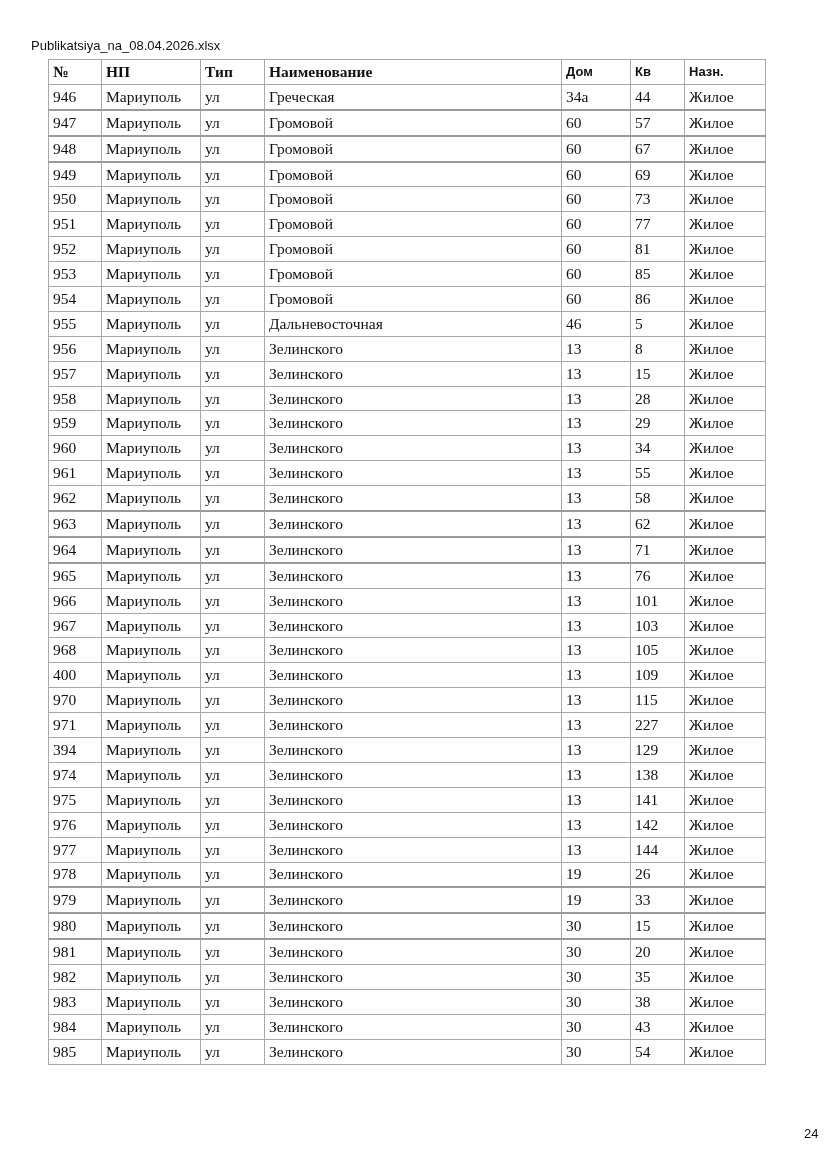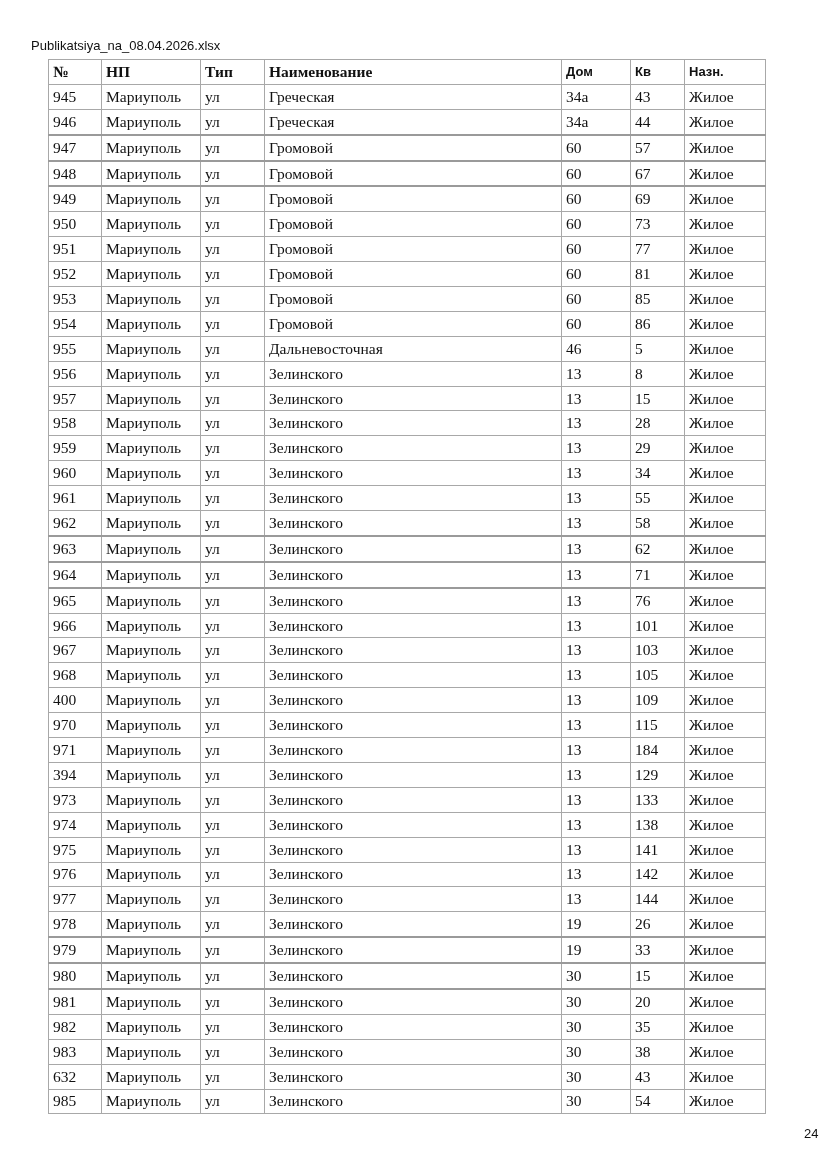--- a/index.html
+++ b/index.html
@@ -50,29 +50,20 @@
       <th>НП</th>
       <th>Тип</th>
       <th>Наименование</th>
       <th class="sans">Дом</th>
       <th class="sans">Кв</th>
       <th class="sans">Назн.</th>
     </tr>
   </thead>
   <tbody id="rows">
       <tr>
-        <td>945</td>
-        <td>Мариуполь</td>
-        <td>ул</td>
-        <td>Греческая</td>
-        <td>34а</td>
-        <td>43</td>
-        <td>Жилое</td>
-      </tr>
-      <tr>
         <td>946</td>
         <td>Мариуполь</td>
         <td>ул</td>
         <td>Греческая</td>
         <td>34а</td>
         <td>44</td>
         <td>Жилое</td>
       </tr>
       <tr class="thick">
         <td>947</td>
@@ -289,39 +280,30 @@
         <td>13</td>
         <td>115</td>
         <td>Жилое</td>
       </tr>
       <tr>
         <td>971</td>
         <td>Мариуполь</td>
         <td>ул</td>
         <td>Зелинского</td>
         <td>13</td>
-        <td>184</td>
+        <td>227</td>
         <td>Жилое</td>
       </tr>
       <tr>
         <td>394</td>
         <td>Мариуполь</td>
         <td>ул</td>
         <td>Зелинского</td>
         <td>13</td>
         <td>129</td>
-        <td>Жилое</td>
-      </tr>
-      <tr>
-        <td>973</td>
-        <td>Мариуполь</td>
-        <td>ул</td>
-        <td>Зелинского</td>
-        <td>13</td>
-        <td>133</td>
         <td>Жилое</td>
       </tr>
       <tr>
         <td>974</td>
         <td>Мариуполь</td>
         <td>ул</td>
         <td>Зелинского</td>
         <td>13</td>
         <td>138</td>
         <td>Жилое</td>
@@ -401,21 +383,21 @@
       <tr>
         <td>983</td>
         <td>Мариуполь</td>
         <td>ул</td>
         <td>Зелинского</td>
         <td>30</td>
         <td>38</td>
         <td>Жилое</td>
       </tr>
       <tr>
-        <td>632</td>
+        <td>984</td>
         <td>Мариуполь</td>
         <td>ул</td>
         <td>Зелинского</td>
         <td>30</td>
         <td>43</td>
         <td>Жилое</td>
       </tr>
       <tr>
         <td>985</td>
         <td>Мариуполь</td>

